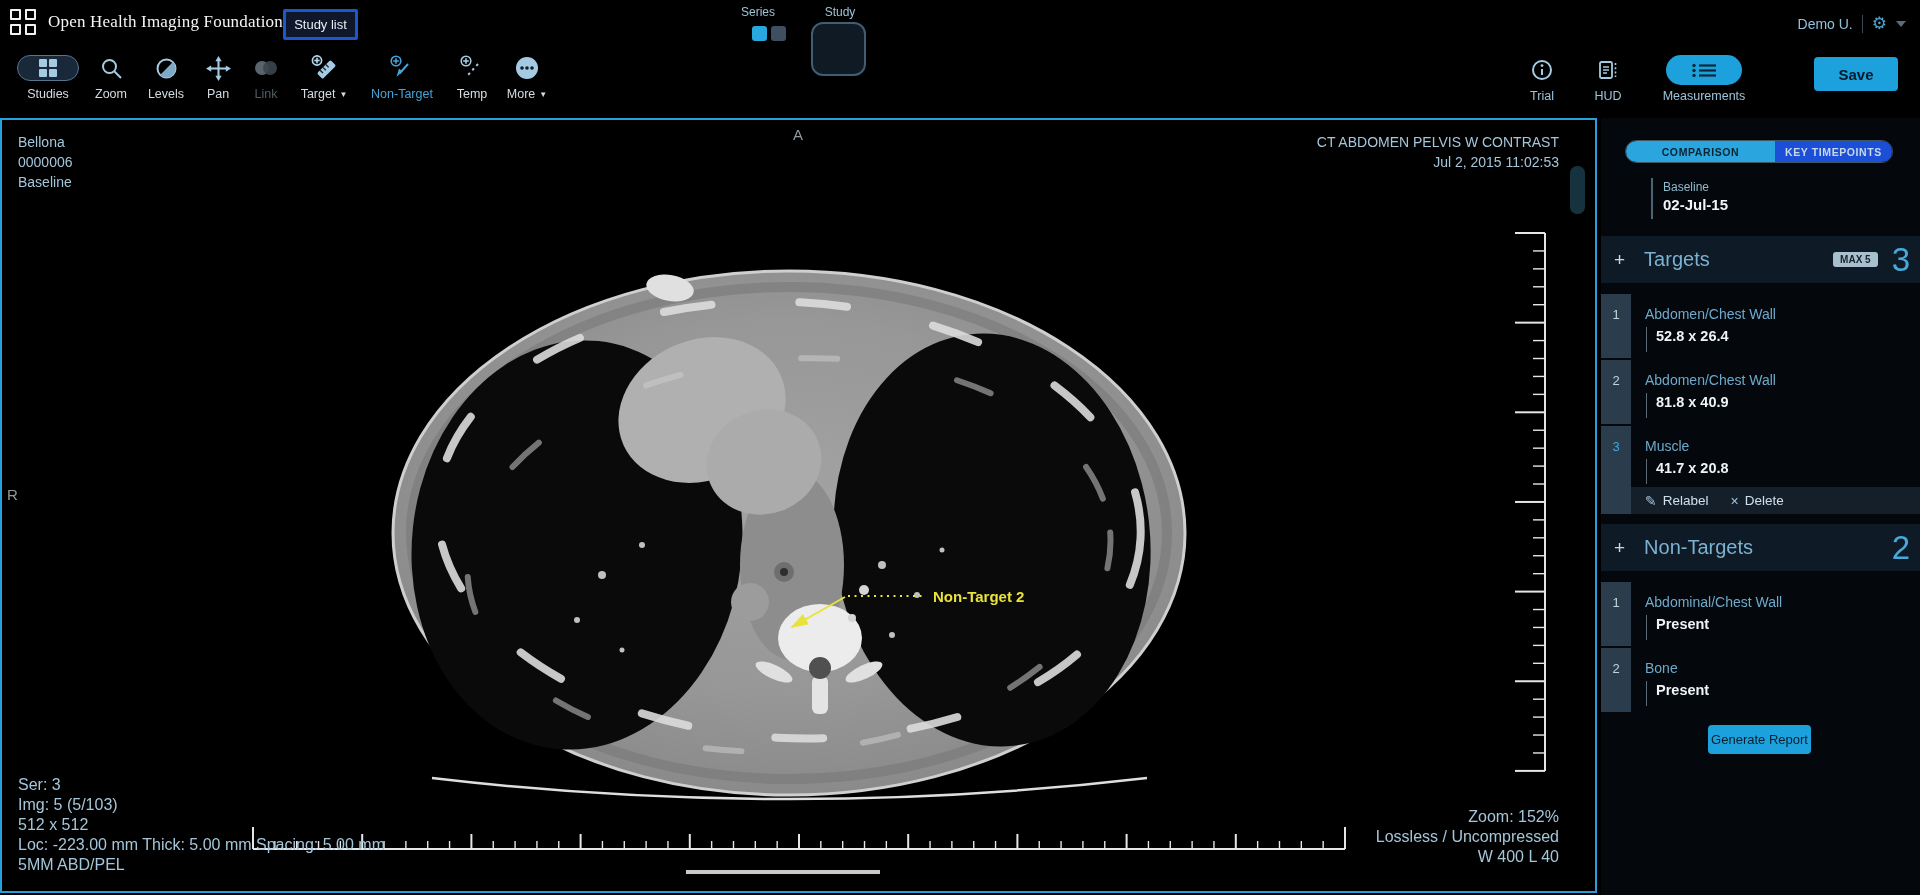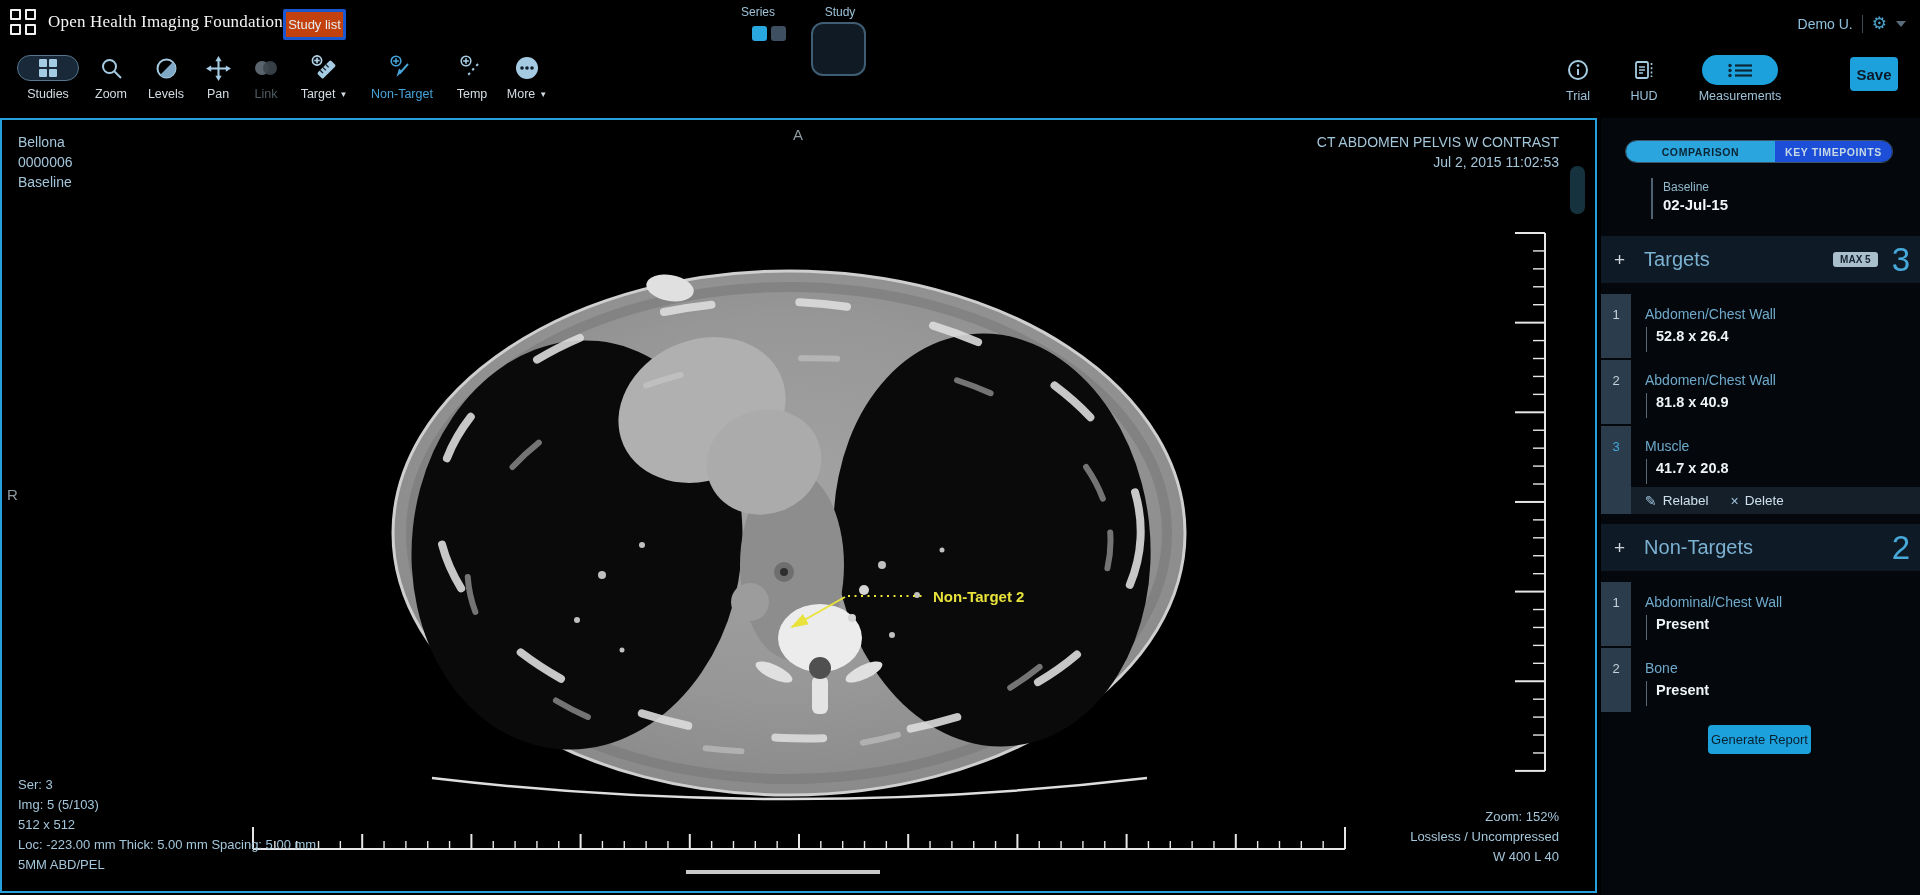--- a/index.html
+++ b/index.html
@@ -7,22 +7,22 @@
   #app { position:relative; width:1920px; height:895px; background:#000; overflow:hidden;
          font-family:"Liberation Sans","DejaVu Sans",sans-serif; }
 
   
   #topbar { position:absolute; left:0; top:0; width:1920px; height:47px; }
   #logo { position:absolute; left:10px; top:9px; width:28px; height:28px;
           display:grid; grid-template-columns:11px 11px; grid-template-rows:11px 11px; gap:4px; }
   #logo span { border:2px solid #f2f2f2; border-radius:1px; }
   #app-title { position:absolute; left:48px; top:12px; font-family:"Liberation Serif","DejaVu Serif",serif;
                font-size:17px; color:#f5f5f5; letter-spacing:.2px; }
-  #study-list-btn { position:absolute; left:283px; top:9px; width:63px; height:31px;
-                    background:#c2410c; border:3px solid #1b57cf; border-radius:2px;
+  #study-list-btn { position:absolute; left:283px; top:9px; width:75px; height:31px;
+                    background:#0f172a; border:3px solid #1b57cf; border-radius:2px;
                     color:#e6edf3; font-size:13px; font-family:inherit; cursor:pointer; }
   .mini-label { position:absolute; top:5px; font-size:12px; color:#9cc3d8; text-align:center; }
   #series-label { left:733px; width:50px; }
   #study-label  { left:812px; width:56px; }
   #series-squares { position:absolute; left:752px; top:26px; display:flex; gap:4px; }
   #series-squares .sq { width:15px; height:15px; border-radius:3px; }
   .sq-active { background:#29a8df; }
   .sq-idle   { background:#3d4f61; }
   #study-thumb { position:absolute; left:811px; top:22px; width:55px; height:54px;
                  border:2px solid #3f5d73; border-radius:12px; background:#101a24; }
@@ -40,29 +40,29 @@
   .tbtn .ic { height:32px; display:flex; align-items:center; justify-content:center; }
   .tbtn .lb { margin-top:3px; font-size:12.5px; color:#d3dce2; white-space:nowrap; display:flex; align-items:center; gap:4px; }
   .tbtn .lb .tcaret { font-size:8px; color:#d3dce2; }
   .tbtn.is-disabled .lb { color:#525c64; }
   .tbtn.is-blue .lb { color:#46a3d8; }
   .pill { width:62px; height:26px; border-radius:13px; background:#19293a; border:1px solid #53758d;
           display:flex; align-items:center; justify-content:center; }
   #tb-right { position:absolute; right:22px; top:4px; display:flex; gap:26px; align-items:flex-start; }
   .meas-pill { width:76px; height:30px; border-radius:15px; background:#1da1dc;
                display:flex; align-items:center; justify-content:center; }
-  #save-btn { margin-top:6px; margin-left:34px; width:48px; height:34px; background:#1da1dc; border:none;
+  #save-btn { margin-top:6px; margin-left:34px; width:84px; height:34px; background:#1da1dc; border:none;
               border-radius:4px; color:#0a1a28; font-size:15px; font-weight:bold; font-family:inherit; cursor:pointer; }
   .rlb { margin-top:3px; font-size:12.5px; color:#9dc3da; }
 
   
   #viewport { position:absolute; left:0; top:118px; width:1597px; height:775px;
               border:2px solid #25a0dd; background:#000; overflow:hidden; }
   #ct-svg { position:absolute; left:0; top:0; }
-  .ovl { position:absolute; color:#a4c6da; font-size:13px; line-height:20px; }
+  .ovl { position:absolute; color:#a4c6da; font-size:16px; line-height:20px; }
   #ovl-tl { left:16px; top:12px; font-size:14px; }
   #ovl-tr { right:36px; top:12px; text-align:right; font-size:14px; }
   #ovl-bl { left:16px; bottom:16px; }
   #ovl-br { right:36px; bottom:24px; text-align:right; }
   .omark { position:absolute; color:#8f9aa0; font-size:15px; }
   #omark-a { left:791px; top:6px; }
   #omark-r { left:5px; top:366px; }
 
   
   #panel { position:absolute; left:1601px; top:118px; width:319px; height:777px; background:#04080c; }

